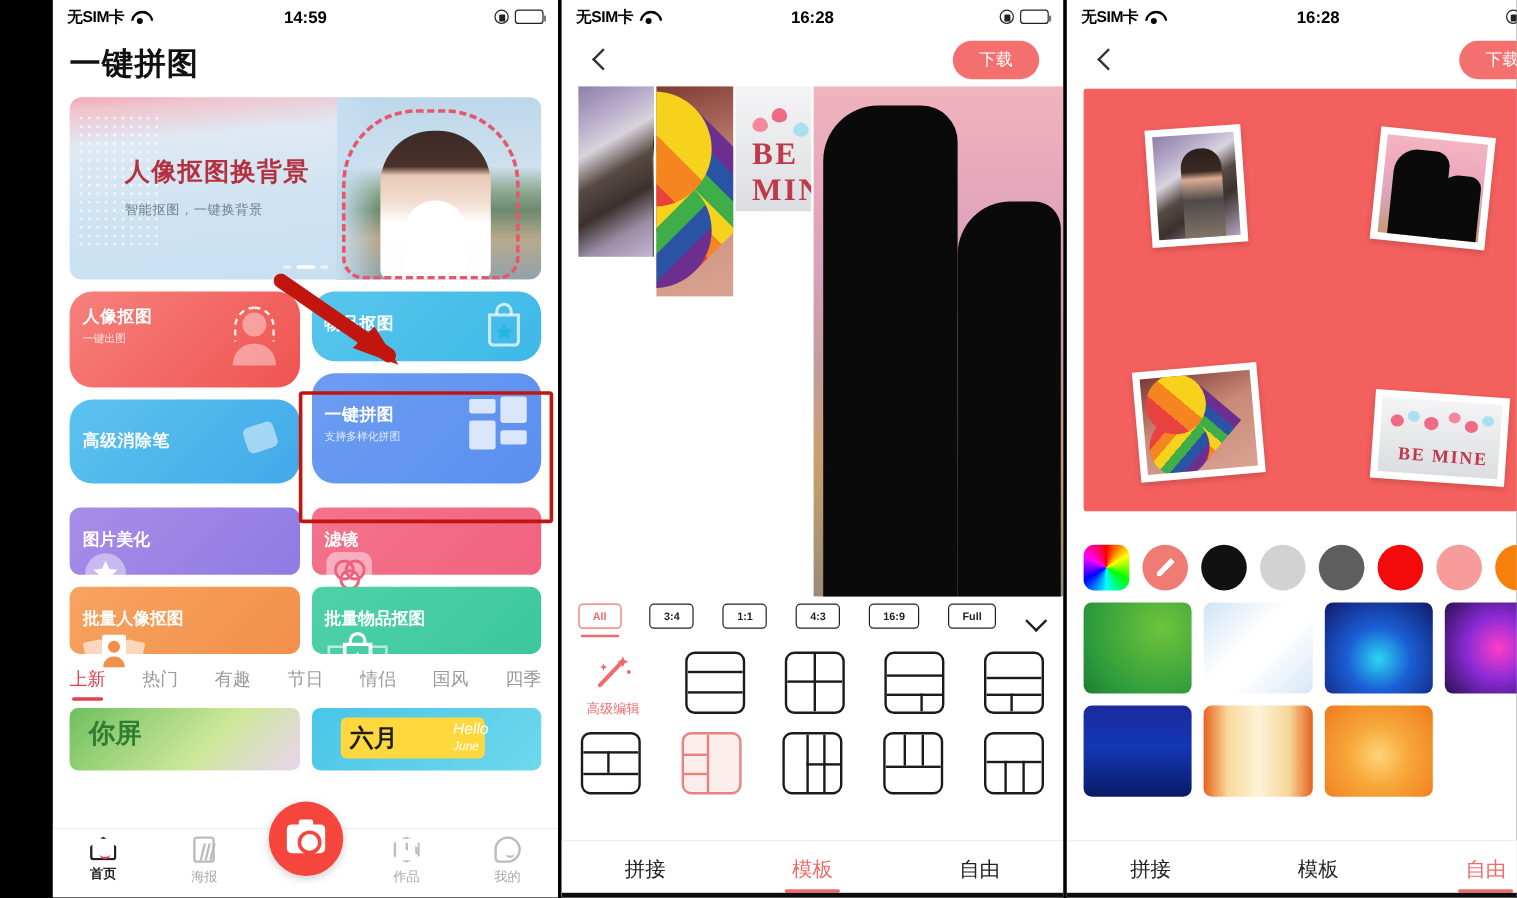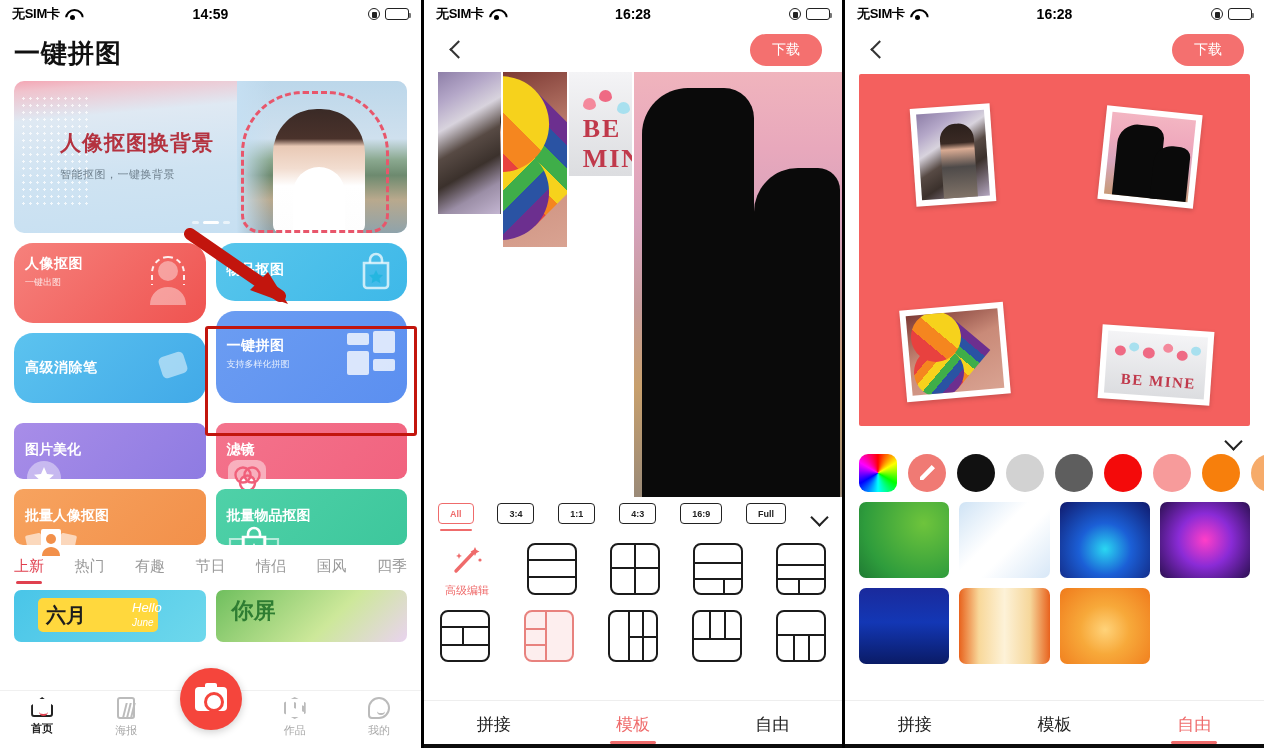--- a/index.html
+++ b/index.html
@@ -1,21 +1,21 @@
 <!DOCTYPE html>
 <html><head>
 <meta charset="utf-8">
 <style>
   * { box-sizing: border-box; margin: 0; padding: 0; }
   body {
     width: 1264px; height: 748px;
     font-family: "Liberation Sans", "DejaVu Sans", sans-serif;
     background: #000; overflow: hidden;
   }
-  .strip { display: flex; width: 1028px; height: 748px; background: #000; }
+  .strip { display: flex; width: 1028px; height: 748px; background: #000; margin-left: 44px; }
   .panel { position: relative; height: 748px; background: #fff; overflow: hidden; flex: none; }
   .p1 { width: 421px; }
   .sep { width: 3px; background: #000; flex: none; }
   .p2 { width: 418px; }
   .p3 { width: 419px; }
 
   
   .statusbar {
     height: 28px; display: flex; align-items: center;
     padding: 0 12px; font-size: 13px; font-weight: bold; color: #000;
@@ -498,28 +498,28 @@
       <div class="cattab on">上新</div>
       <div class="cattab">热门</div>
       <div class="cattab">有趣</div>
       <div class="cattab">节日</div>
       <div class="cattab">情侣</div>
       <div class="cattab">国风</div>
       <div class="cattab">四季</div>
     </div>
 
     <div class="posters">
+      <div class="poster poster2">
+        <div class="ptxt">你屏</div>
+      </div>
       <div class="poster poster1">
         <div class="yellowtag"></div>
         <div class="ptxt">六月</div>
         <div class="phello">Hello</div>
         <div class="pjune">June</div>
-      </div>
-      <div class="poster poster2">
-        <div class="ptxt">你屏</div>
       </div>
     </div>
 
     <div class="fab">
       <span class="cam"></span>
     </div>
 
     <div class="tabbar">
       <div class="tabitem on">
         <span class="ti-icon ic-home"></span>

